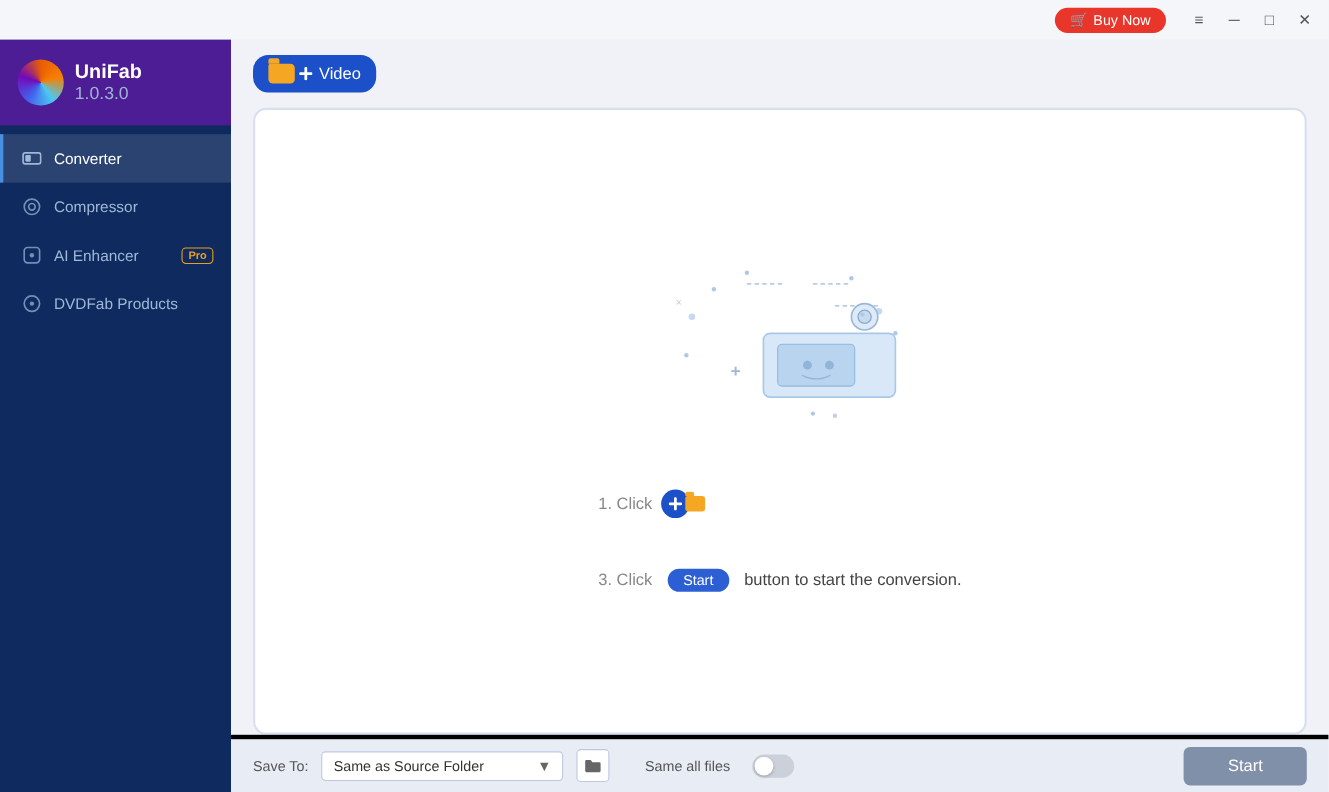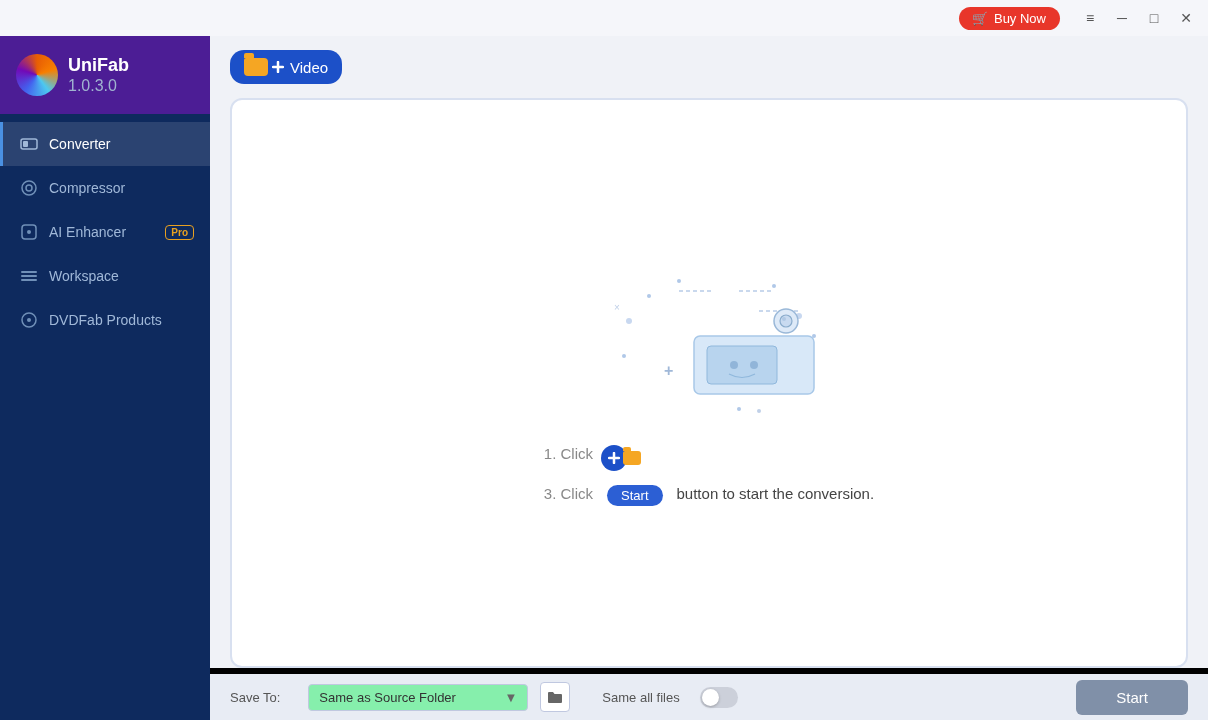--- a/index.html
+++ b/index.html
@@ -193,56 +193,56 @@
 
     .instructions {
       display: flex;
       flex-direction: column;
       gap: 14px;
       font-size: 15px;
       color: #444;
     }
     .instructions .step {
       display: flex;
-      align-items: flex-start;
+      align-items: center;
       gap: 8px;
+      margin-top: 32px;
     }
     .step-num {
       color: #888;
     }
 
     
     .footer-bar {
       height: 52px;
       background: #e8ecf4;
-      border-top: 6px solid #000000;
+      border-top: 4px solid #000000;
       display: flex;
       align-items: center;
       padding: 0 20px;
       gap: 12px;
       flex-shrink: 0;
     }
     .save-label {
       color: #555;
       font-size: 13px;
       white-space: nowrap;
     }
     .save-dropdown {
       display: flex;
       align-items: center;
-      background: #86efac;
+      background: #ffffff;
       border: 1px solid #c0c8e0;
       border-radius: 4px;
       padding: 5px 10px;
       font-size: 13px;
       color: #333;
       cursor: pointer;
       min-width: 220px;
       justify-content: space-between;
-      margin-left: 16px;
     }
     .save-dropdown-text { flex: 1; }
     .dropdown-arrow { color: #666; margin-left: 6px; }
     .folder-browse-btn {
       width: 30px; height: 30px;
       border: 1px solid #c0c8e0;
       border-radius: 4px;
       background: white;
       display: flex; align-items: center; justify-content: center;
       cursor: pointer;
@@ -362,30 +362,20 @@
         <span class="nav-item-icon">
           <svg width="18" height="18" viewBox="0 0 18 18" fill="none">
             <rect x="2" y="2" width="14" height="14" rx="3" stroke="#7090b8" stroke-width="1.5" fill="none"></rect>
             <circle cx="9" cy="9" r="2" fill="#7090b8"></circle>
           </svg>
         </span>
         <span class="nav-item-label">AI Enhancer</span>
         <span class="pro-badge">Pro</span>
       </div>
 
-      <div class="nav-item">
-        <span class="nav-item-icon">
-          <svg width="18" height="18" viewBox="0 0 18 18" fill="none">
-            <rect x="1" y="4" width="16" height="2" rx="1" fill="#7090b8"></rect>
-            <rect x="1" y="8" width="16" height="2" rx="1" fill="#7090b8"></rect>
-            <rect x="1" y="12" width="16" height="2" rx="1" fill="#7090b8"></rect>
-          </svg>
-        </span>
-        <span class="nav-item-label">Workspace</span>
-      </div>
 
       <div class="nav-item">
         <span class="nav-item-icon">
           <svg width="18" height="18" viewBox="0 0 18 18" fill="none">
             <circle cx="9" cy="9" r="7" stroke="#7090b8" stroke-width="1.5" fill="none"></circle>
             <circle cx="9" cy="9" r="2" fill="#7090b8"></circle>
           </svg>
         </span>
         <span class="nav-item-label">DVDFab Products</span>
       </div>

